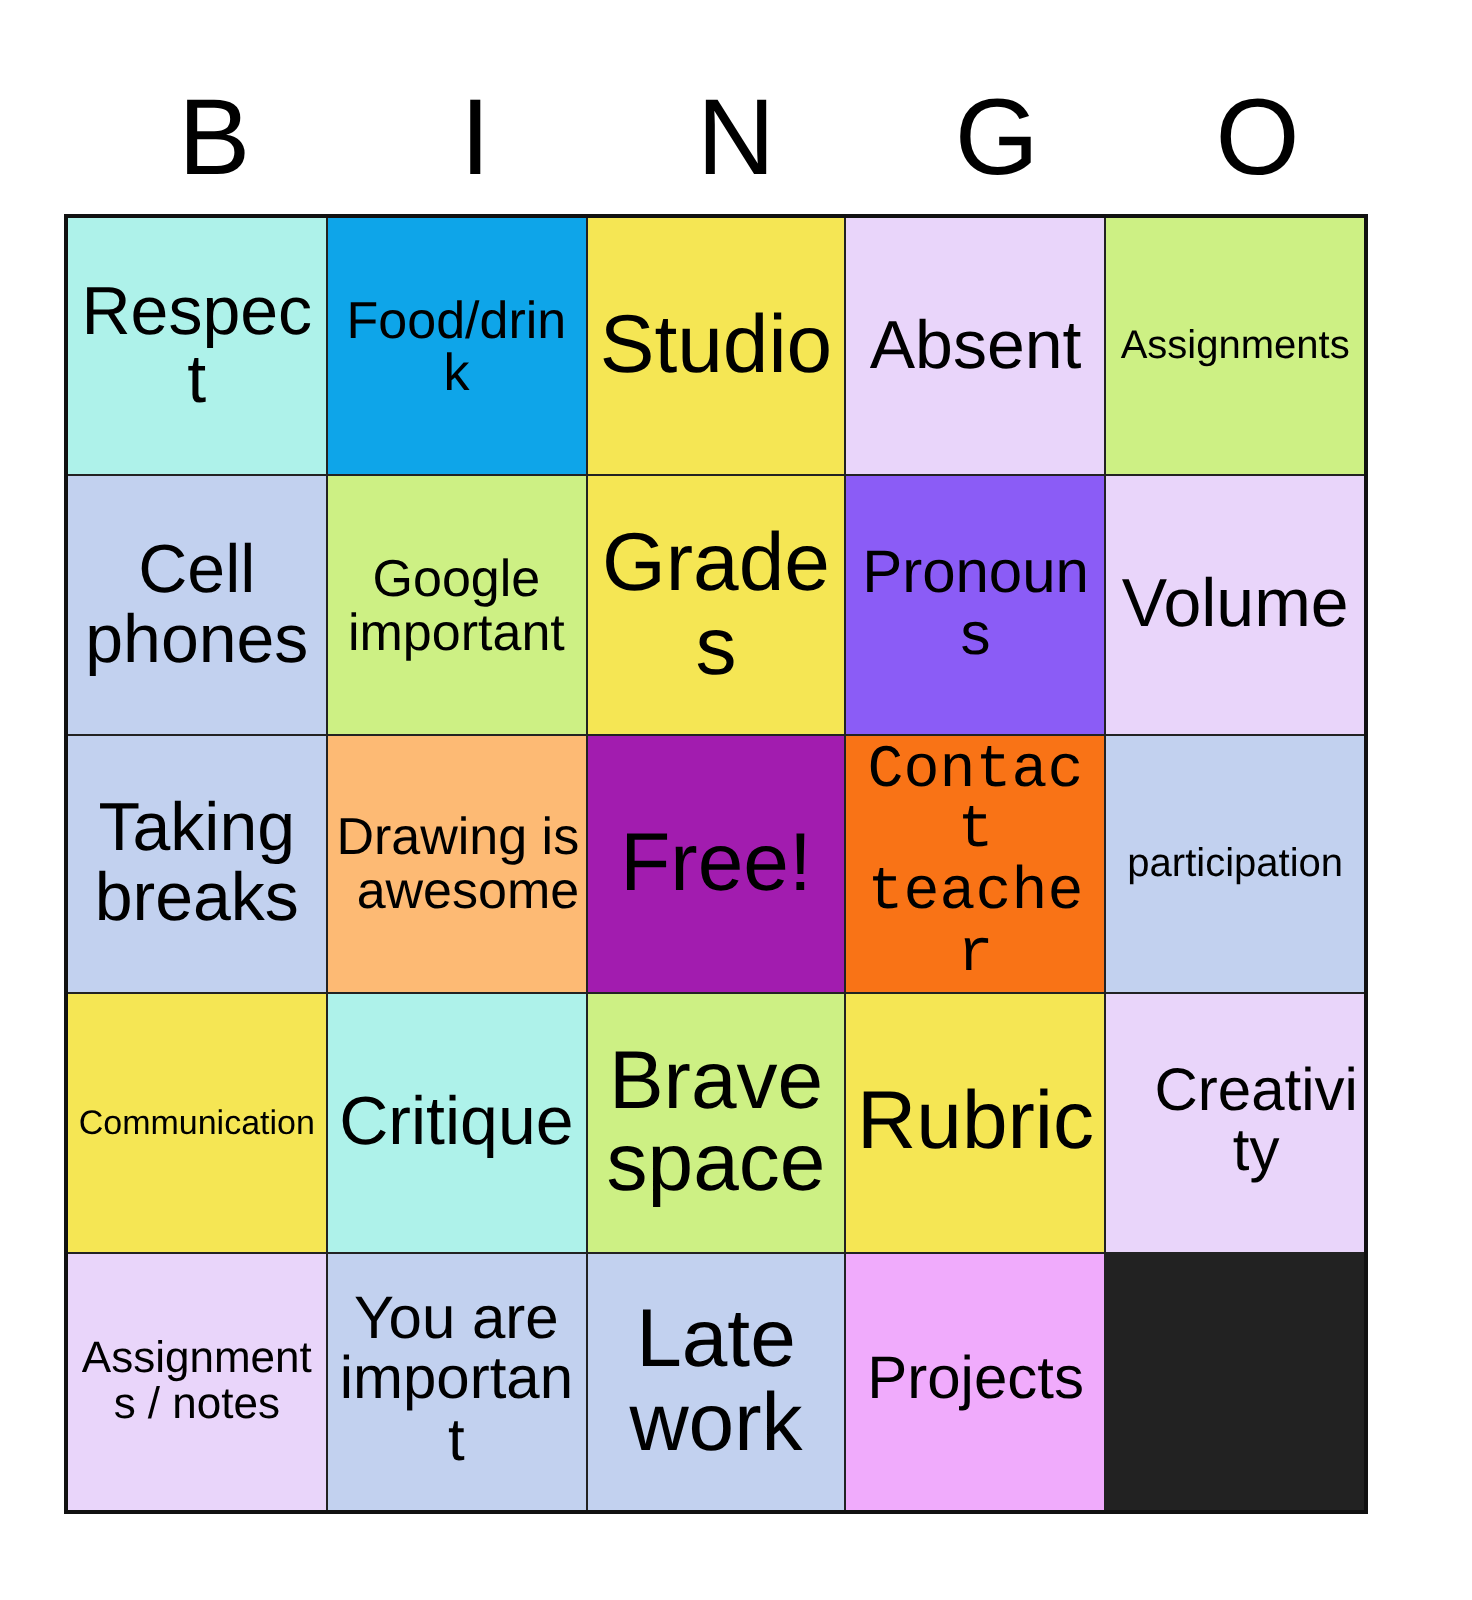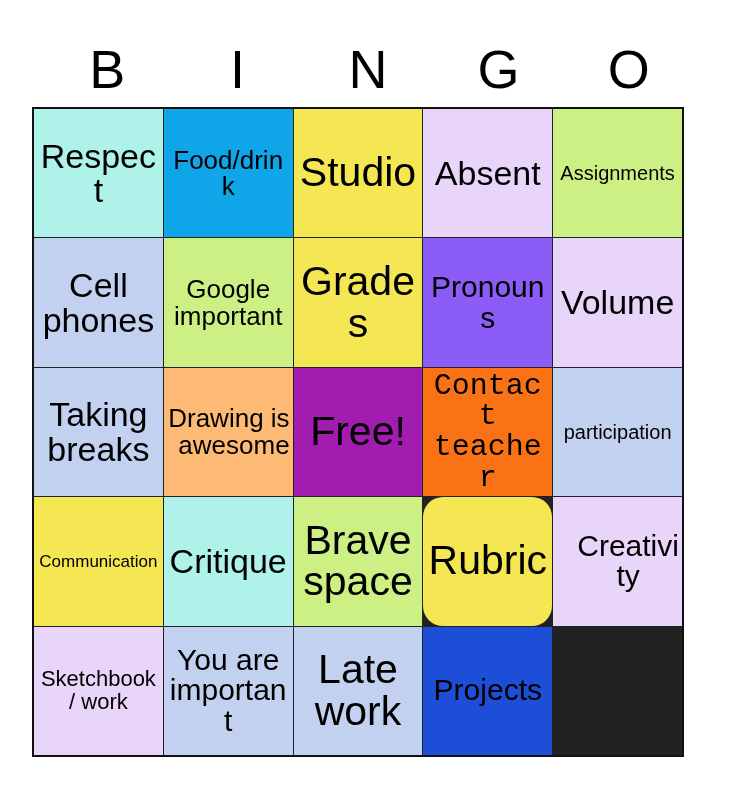--- a/index.html
+++ b/index.html
@@ -148,33 +148,33 @@
       </div>
       <div class="cell" style="background: rgb(245, 230, 84);">
         <span class="cell-text fs-tiny">Communication</span>
       </div>
       <div class="cell" style="background: rgb(174, 242, 234);">
         <span class="cell-text fs-lg">Critique</span>
       </div>
       <div class="cell" style="background: rgb(205, 240, 132);">
         <span class="cell-text fs-xl">Brave space</span>
       </div>
-      <div class="cell" style="background: rgb(245, 230, 84); border-radius: 20px;">
+      <div class="cell" style="background: rgb(245, 230, 84);">
         <span class="cell-text fs-xl">Rubric</span>
       </div>
       <div class="cell" style="background: rgb(233, 213, 250); padding-left: 24px;">
         <span class="cell-text fs-md">Creativity</span>
       </div>
       <div class="cell" style="background: rgb(233, 213, 250);">
-        <span class="cell-text fs-xs">Sketchbook / work</span>
+        <span class="cell-text fs-xs">Assignments / notes</span>
       </div>
       <div class="cell" style="background: rgb(194, 209, 239); align-items: center;">
         <span class="cell-text fs-md">You are important</span>
       </div>
       <div class="cell" style="background: rgb(194, 209, 239);">
         <span class="cell-text fs-xl">Late work</span>
       </div>
-      <div class="cell" style="background: #1d4ed8;">
+      <div class="cell" style="background: #f0abfc;">
         <span class="cell-text fs-md">Projects</span>
       </div>
     </div>
 
 </div>
 
 </body></html>

